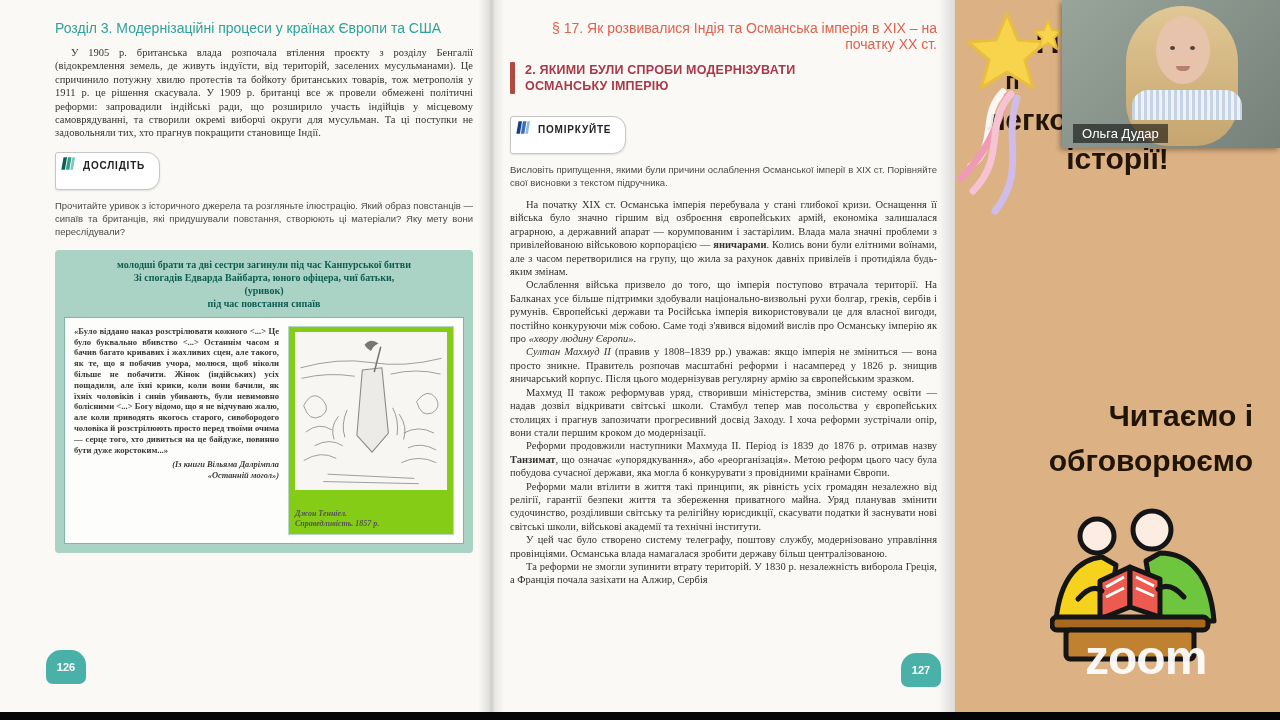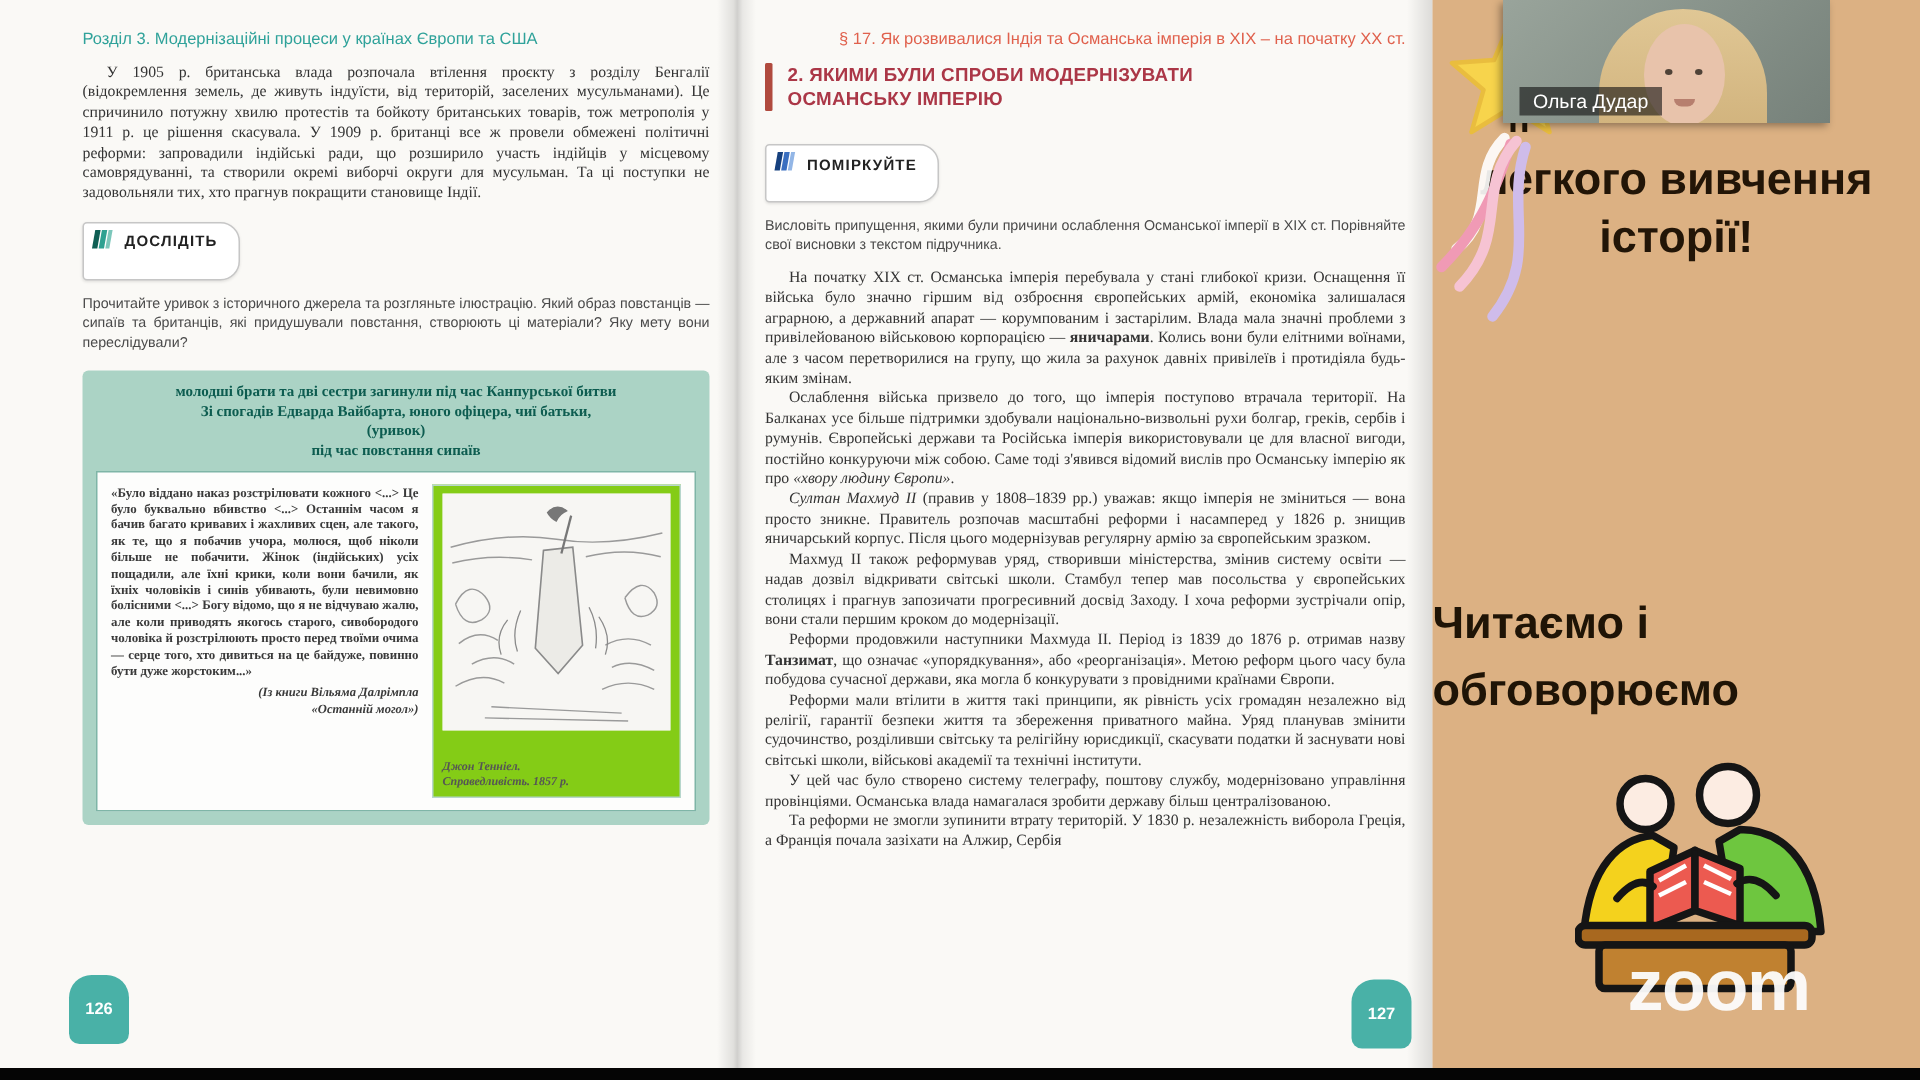--- a/index.html
+++ b/index.html
@@ -7,21 +7,21 @@
           font-family:"Liberation Sans","DejaVu Sans",sans-serif;}
   
   .book{position:absolute;left:0;top:0;width:955px;height:712px;background:#faf9f6;}
   .spine{position:absolute;left:478px;top:0;width:26px;height:712px;
          background:linear-gradient(90deg,rgba(0,0,0,0) 0%,rgba(0,0,0,.10) 42%,rgba(0,0,0,.17) 52%,rgba(0,0,0,.07) 66%,rgba(0,0,0,0) 100%);}
   .page-edge-r{position:absolute;left:938px;top:0;width:17px;height:712px;
          background:linear-gradient(90deg,rgba(0,0,0,0),rgba(0,0,0,.12));}
   .page-content{position:absolute;top:20px;box-sizing:border-box;}
   .pc-left{left:55px;width:418px;}
   .pc-right{left:510px;width:427px;}
-  .running-head{font-size:11px;margin-bottom:10px;}
+  .running-head{font-size:14px;margin-bottom:10px;}
   .rh-left{color:#2fa29a;}
   .rh-right{color:#e0614d;text-align:right;}
   .bodytext p{margin:0;font-family:"Liberation Serif","DejaVu Serif",serif;font-size:10.5px;
               line-height:13.4px;color:#333;text-align:justify;}
   .bodytext p.ind{text-indent:16px;}
   .b{font-weight:bold;} .i{font-style:italic;}
   
   .sect{display:flex;margin:2px 0 10px 0;}
   .sect-bar{width:5px;background:#b04a3e;margin-right:10px;border-radius:1px;}
   .sect-text{font-weight:bold;font-size:12.5px;line-height:16px;color:#ab3747;letter-spacing:.2px;}
@@ -41,39 +41,39 @@
   .quote{font-family:"Liberation Serif","DejaVu Serif",serif;font-size:8.6px;line-height:10.8px;
          color:#3a3a3a;text-align:justify;}
   .attribution{font-family:"Liberation Serif","DejaVu Serif",serif;font-style:italic;font-size:8.4px;
          line-height:10.5px;color:#3a3a3a;text-align:right;margin-top:5px;}
   .engraving-panel{width:152px;border:1px solid #b7d6cc;background:#84cc16;padding:5px 6px;
          display:flex;flex-direction:column;gap:14px;}
   .engraving{width:100%;height:158px;background:#f7f6f3;}
   .caption{font-family:"Liberation Serif","DejaVu Serif",serif;font-style:italic;font-size:8px;
          line-height:10px;color:#555;margin-top:5px;}
   
-  .pagenum{position:absolute;width:40px;height:46px;background:#49b1a7;color:#fff;font-weight:bold;
+  .pagenum{position:absolute;width:40px;height:34px;background:#49b1a7;color:#fff;font-weight:bold;
          font-size:11px;display:flex;align-items:center;justify-content:center;
          border-radius:15px 15px 7px 7px;}
   .pn-left{left:46px;top:650px;}
   .pn-right{left:901px;top:653px;}
   
   .sidebar{position:absolute;left:955px;top:0;width:325px;height:712px;background:#dcb183;}
   .wand{position:absolute;left:-12px;top:6px;z-index:2;}
   .sidebar-bigtext{position:absolute;left:0;top:22px;width:325px;text-align:center;z-index:1;
          font-weight:bold;font-size:30px;line-height:39px;color:#221507;}
   .sidebar-bigtext div:nth-child(1){padding-right:140px;font-size:34px;}
   .sidebar-bigtext div:nth-child(2){padding-right:210px;font-size:24px;}
-  .slogan{position:absolute;left:0;top:393px;width:298px;text-align:left;font-weight:bold;
+  .slogan{position:absolute;left:0;top:393px;width:298px;text-align:right;font-weight:bold;
          font-size:30px;line-height:45px;color:#1f1406;}
   .illustration{position:absolute;left:95px;top:503px;z-index:1;}
   .zoom-mark{position:absolute;left:130px;top:630px;z-index:3;font-weight:bold;font-size:48px;
          letter-spacing:-1px;color:rgba(252,252,252,.95);}
   
-  .webcam{position:absolute;left:1002px;top:0;width:218px;height:82px;z-index:5;overflow:hidden;
+  .webcam{position:absolute;left:1062px;top:0;width:218px;height:148px;z-index:5;overflow:hidden;
          background:linear-gradient(135deg,#99a49b 0%,#848f87 60%,#76817a 100%);
          box-shadow:-2px 2px 5px rgba(0,0,0,.35);}
   .hair{position:absolute;left:64px;top:6px;width:112px;height:140px;border-radius:56px 56px 42px 42px;
          background:linear-gradient(180deg,#e0c795 0%,#d2b47e 55%,#c5a670 100%);}
   .face{position:absolute;left:94px;top:16px;width:54px;height:68px;border-radius:50%;
          background:#e8c3ab;}
   .eye{position:absolute;width:5px;height:4px;border-radius:50%;background:#4f4237;top:46px;}
   .eye.l{left:108px;} .eye.r{left:128px;}
   .mouth{position:absolute;left:114px;top:66px;width:14px;height:5px;border-radius:0 0 8px 8px;
          background:#b77f6e;}

